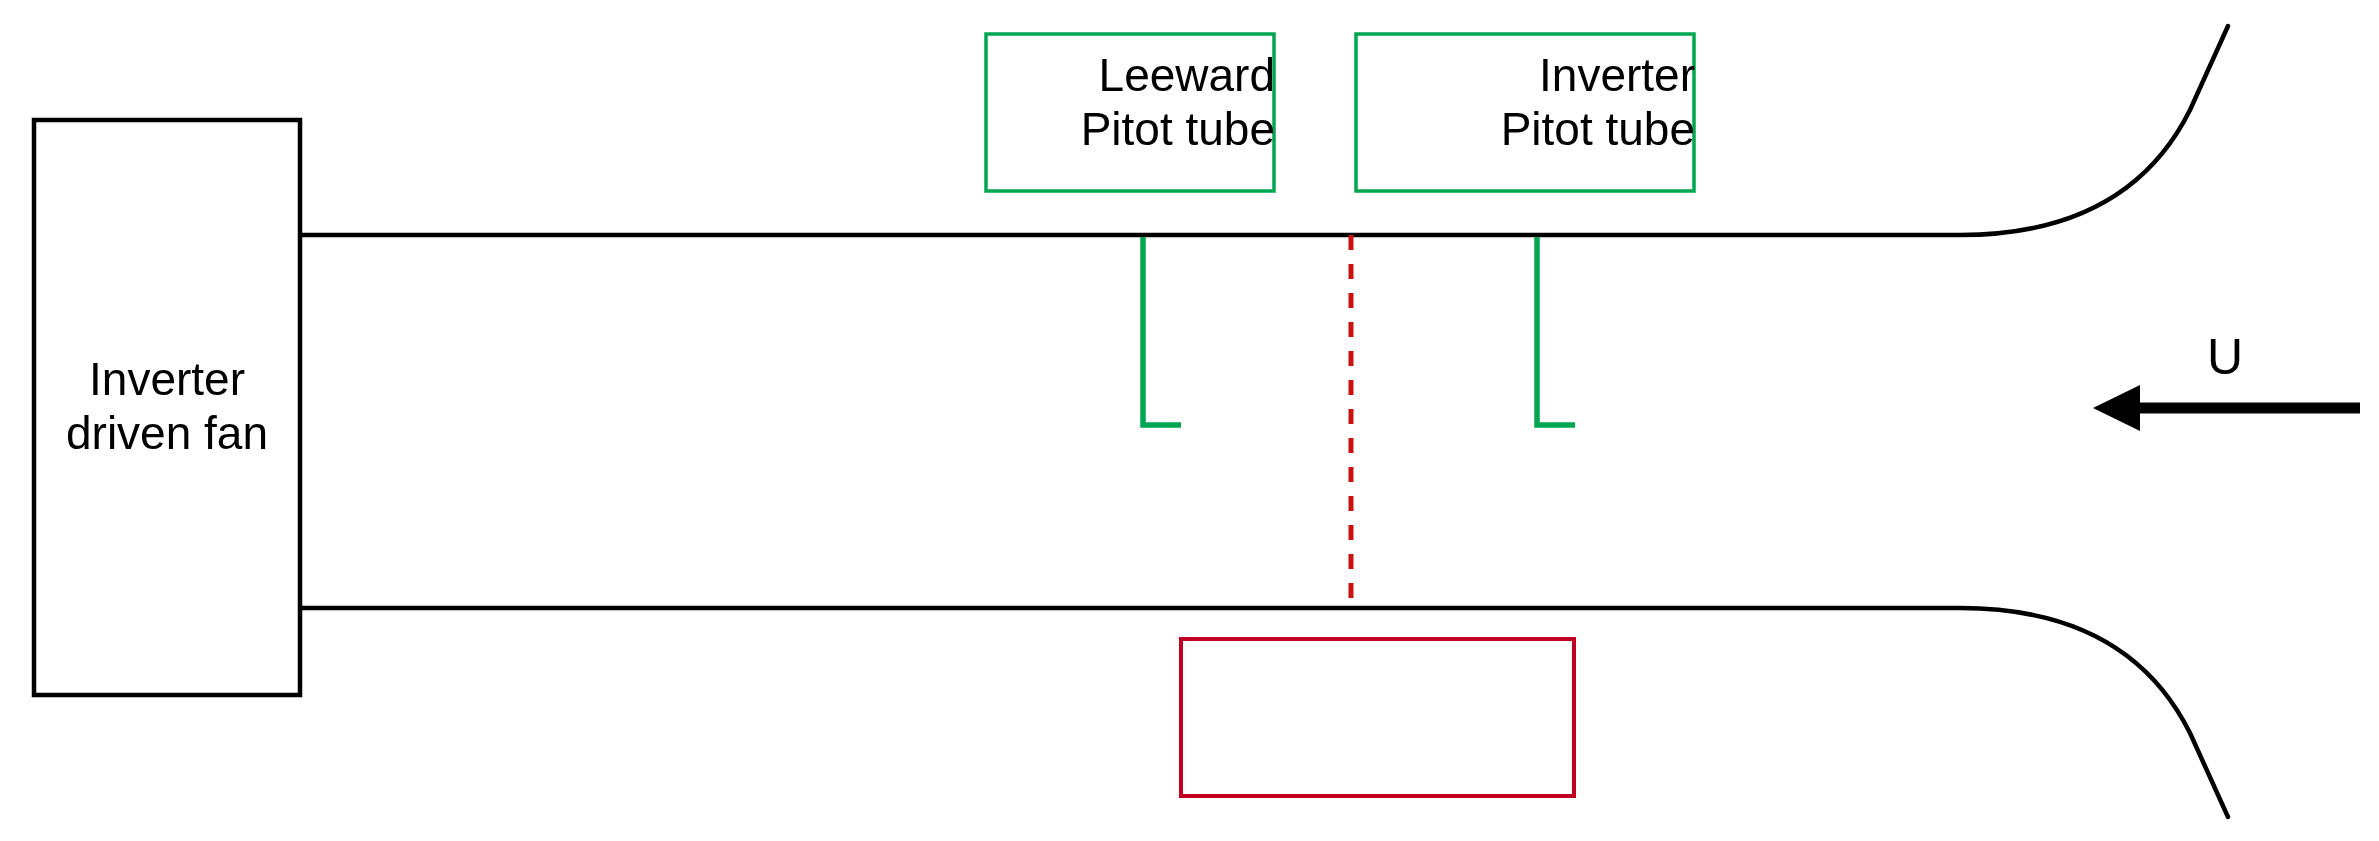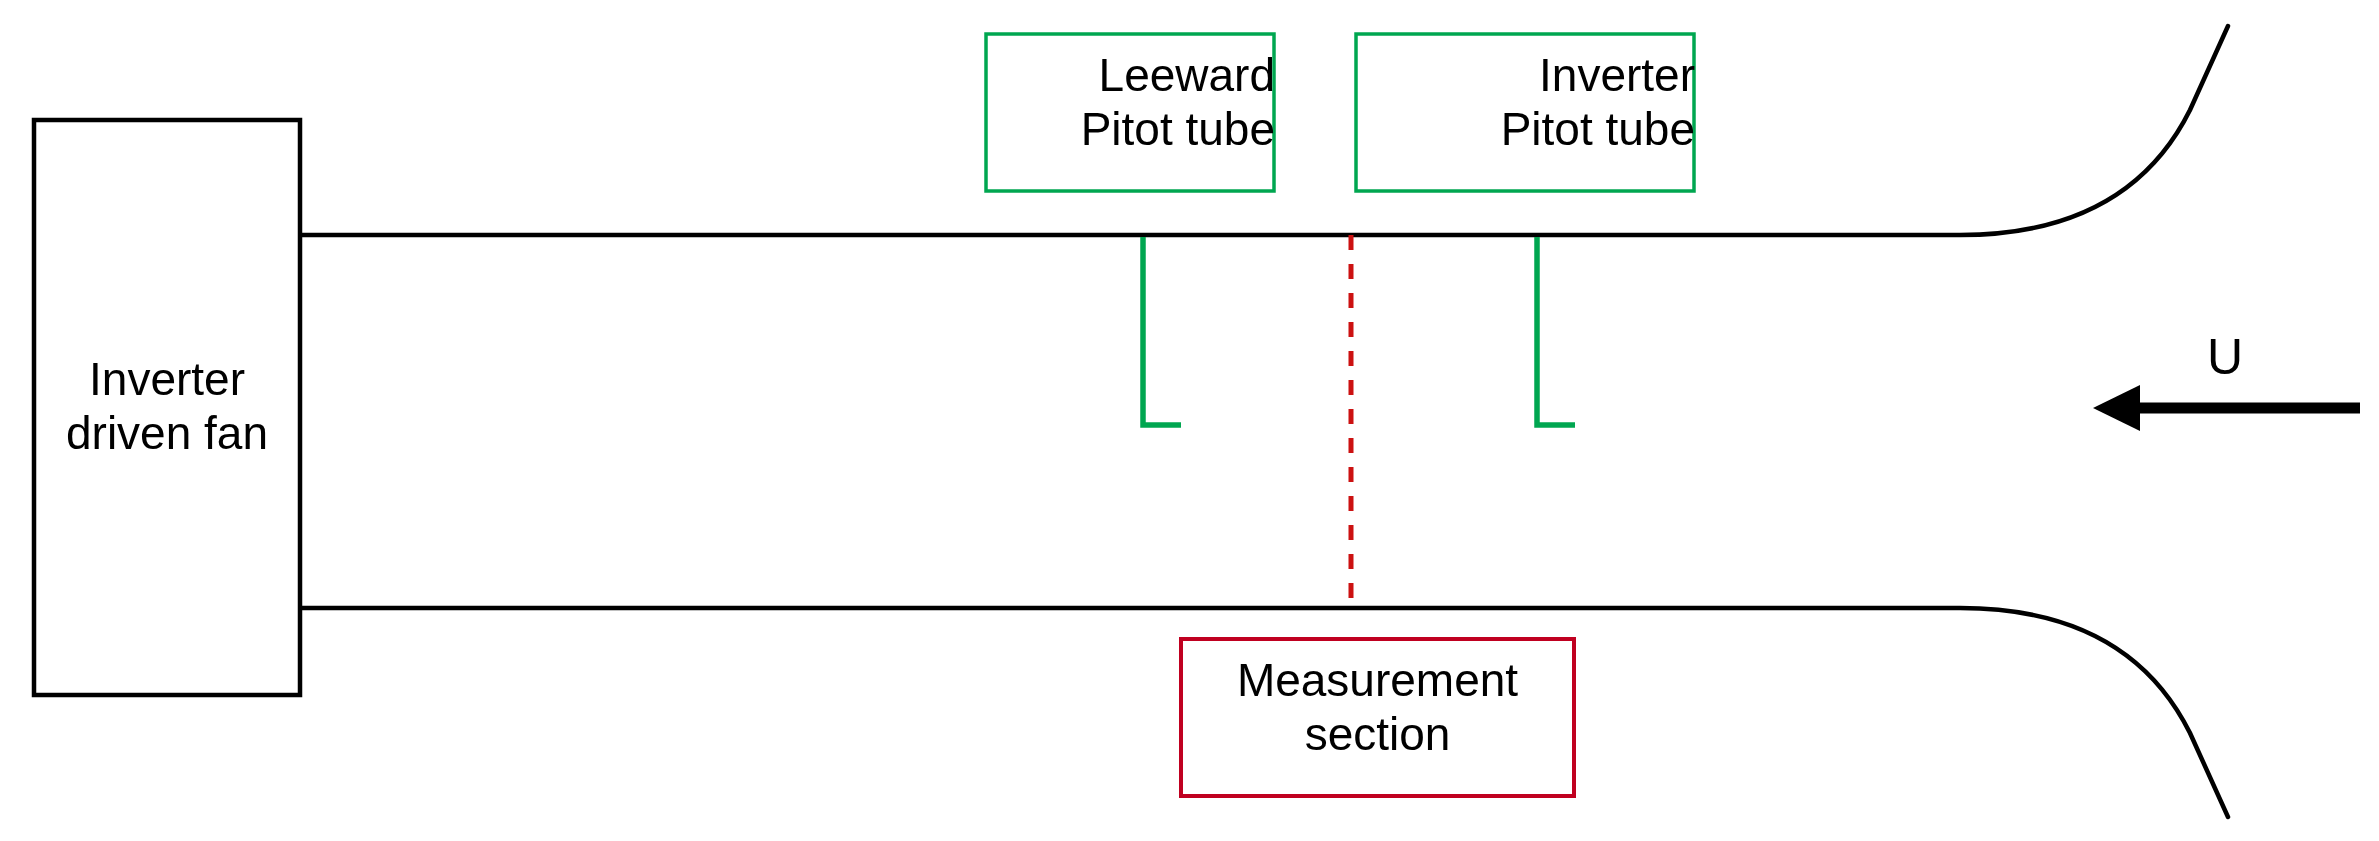--- a/index.html
+++ b/index.html
@@ -96,18 +96,16 @@
 
   <div class="txt" id="fan-label">Inverter
 driven fan</div>
 
   <div class="txt green-label-text" id="leeward-text">Leeward
 Pitot tube</div>
 
   <div class="txt green-label-text" id="windward-text">Inverter
 Pitot tube</div>
 
-  <div class="txt" id="measurement-text">Measurement
-section</div>
 
   <div class="txt" id="u-label">U</div>
 
 </div>
 
 </body></html>

